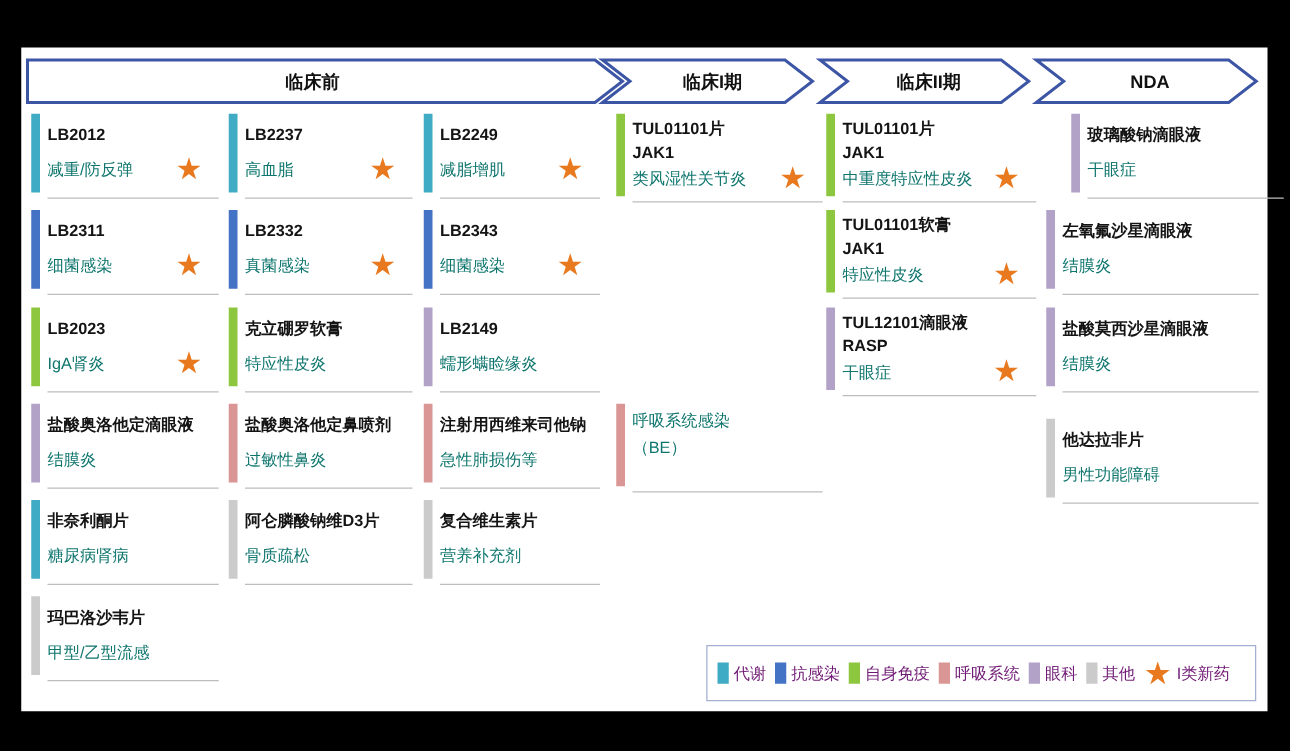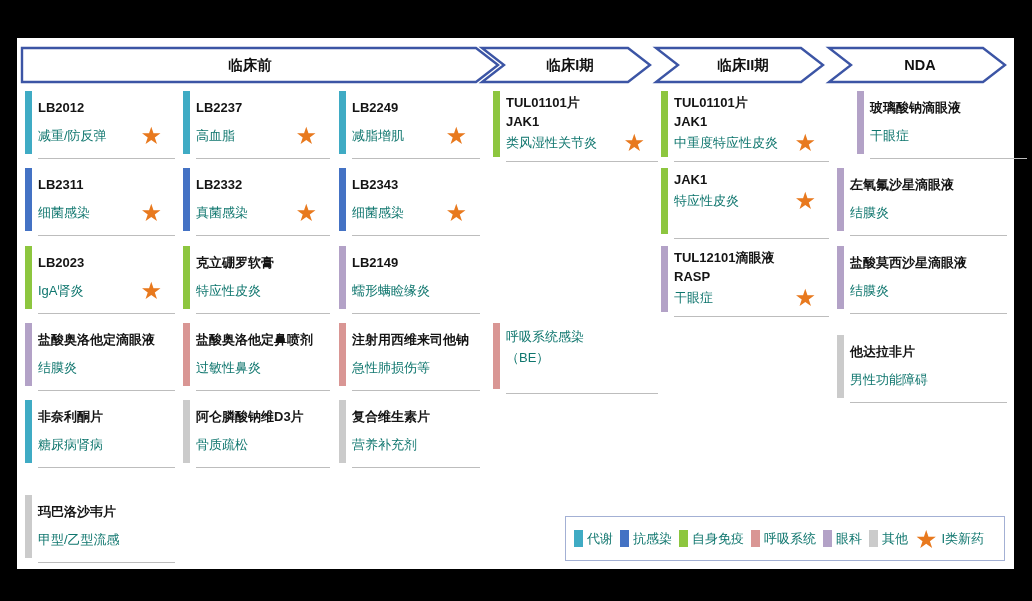--- a/index.html
+++ b/index.html
@@ -30,21 +30,21 @@
   .tight .ind-row{margin-top:3px;}
   .tight .ind{line-height:18px;}
   .legend{
     position:absolute;left:548px;top:478px;width:440px;height:45px;
     border:1.5px solid #a3b0d4;box-sizing:border-box;
     display:flex;align-items:center;padding:0 8px;gap:7px;background:#ffffff;
   }
   .legend-items{display:flex;align-items:center;gap:7px;}
   .legend-item{display:flex;align-items:center;gap:4px;}
   .swatch{width:9px;height:17px;display:inline-block;flex:0 0 auto;}
-  .legend-label{font-size:13px;color:#0f766e;white-space:nowrap;}
+  .legend-label{font-size:13px;color:#701a75;white-space:nowrap;}
   .legend-star{color:#e8791e;font-size:25px;line-height:18px;}
 </style>
 </head>
 <body>
 
 <div class="board">
 
   <svg class="stage-arrows" width="997" height="38" viewBox="0 0 997 38">
     <polygon points="5,2 459,2 481,19 459,36 5,36" fill="#ffffff" stroke="#3c55a5" stroke-width="2.4"></polygon>
     <polygon points="465,2 611,2 633,19 611,36 465,36 487,19" fill="#ffffff" stroke="#3c55a5" stroke-width="2.4"></polygon>
@@ -130,21 +130,21 @@
     </div>
     <div class="card" style="left: 8px; width: 150px; top: 361px; height: 69px;">
       <span class="bar" style="background: rgb(63, 171, 196);"></span>
       <div class="card-body">
         <div class="name">非奈利酮片</div>
         <div class="ind-row">
           <span class="ind">糖尿病肾病</span>
         </div>
       </div>
     </div>
-    <div class="card" style="left: 8px; width: 150px; top: 456px; height: 69px;">
+    <div class="card" style="left: 8px; width: 150px; top: 438px; height: 69px;">
       <span class="bar" style="background: rgb(203, 203, 203);"></span>
       <div class="card-body">
         <div class="name">玛巴洛沙韦片</div>
         <div class="ind-row">
           <span class="ind">甲型/乙型流感</span>
         </div>
       </div>
     </div>
     <div class="card" style="left: 166px; width: 147px; top: 52px; height: 69px;">
       <span class="bar" style="background: rgb(63, 171, 196);"></span>
@@ -269,20 +269,21 @@
         <div class="name">JAK1</div>
         <div class="ind-row">
           <span class="ind">中重度特应性皮炎</span>
           <span class="star">★</span>
         </div>
       </div>
     </div>
     <div class="card tight" style="left: 644px; width: 168px; top: 129px; height: 72px;">
       <span class="bar" style="background: rgb(141, 198, 63);"></span>
       <div class="card-body">
+        <div class="name">TUL01101软膏</div>
         <div class="name">JAK1</div>
         <div class="ind-row">
           <span class="ind">特应性皮炎</span>
           <span class="star">★</span>
         </div>
       </div>
     </div>
     <div class="card tight" style="left: 644px; width: 168px; top: 207px; height: 72px;">
       <span class="bar" style="background: rgb(179, 162, 199);"></span>
       <div class="card-body">

